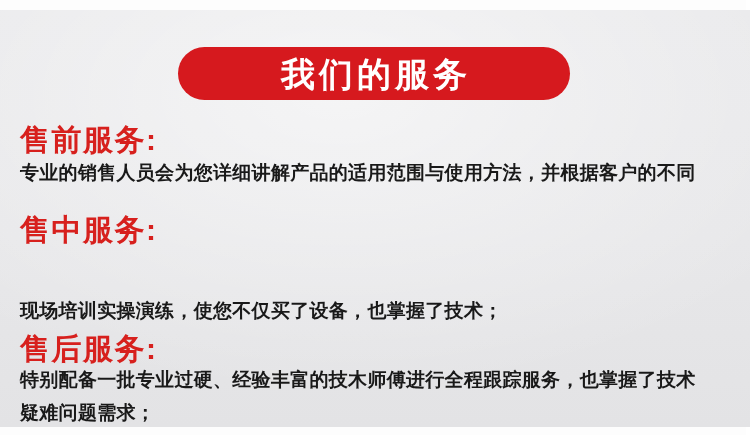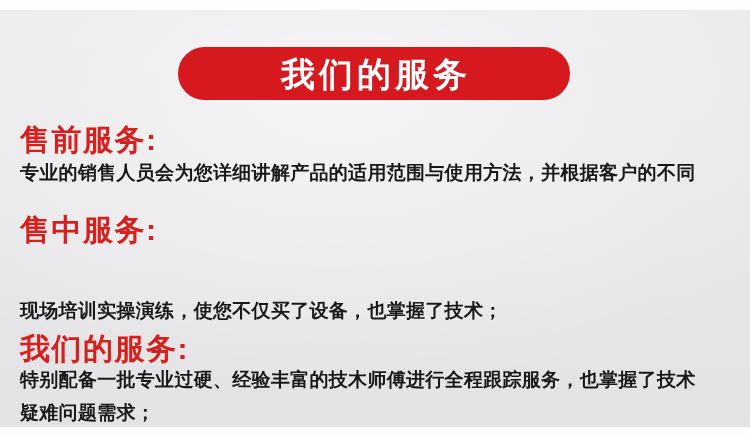--- a/index.html
+++ b/index.html
@@ -87,18 +87,18 @@
     <div class="banner">
       <span class="banner-label">我们的服务</span>
     </div>
 
     <div class="sec-heading h1">售前服务:</div>
     <div class="body-line p1l1">专业的销售人员会为您详细讲解产品的适用范围与使用方法，并根据客户的不同</div>
 
     <div class="sec-heading h2">售中服务:</div>
     <div class="body-line p2l2">现场培训实操演练，使您不仅买了设备，也掌握了技术；</div>
 
-    <div class="sec-heading h3">我们的服务:</div>
+    <div class="sec-heading h3">售后服务:</div>
     <div class="body-line p3l1">特别配备一批专业过硬、经验丰富的技木师傅进行全程跟踪服务，也掌握了技术</div>
     <div class="body-line p3l2">疑难问题需求；</div>
 
   </div>
 </div>
 
 </body></html>

